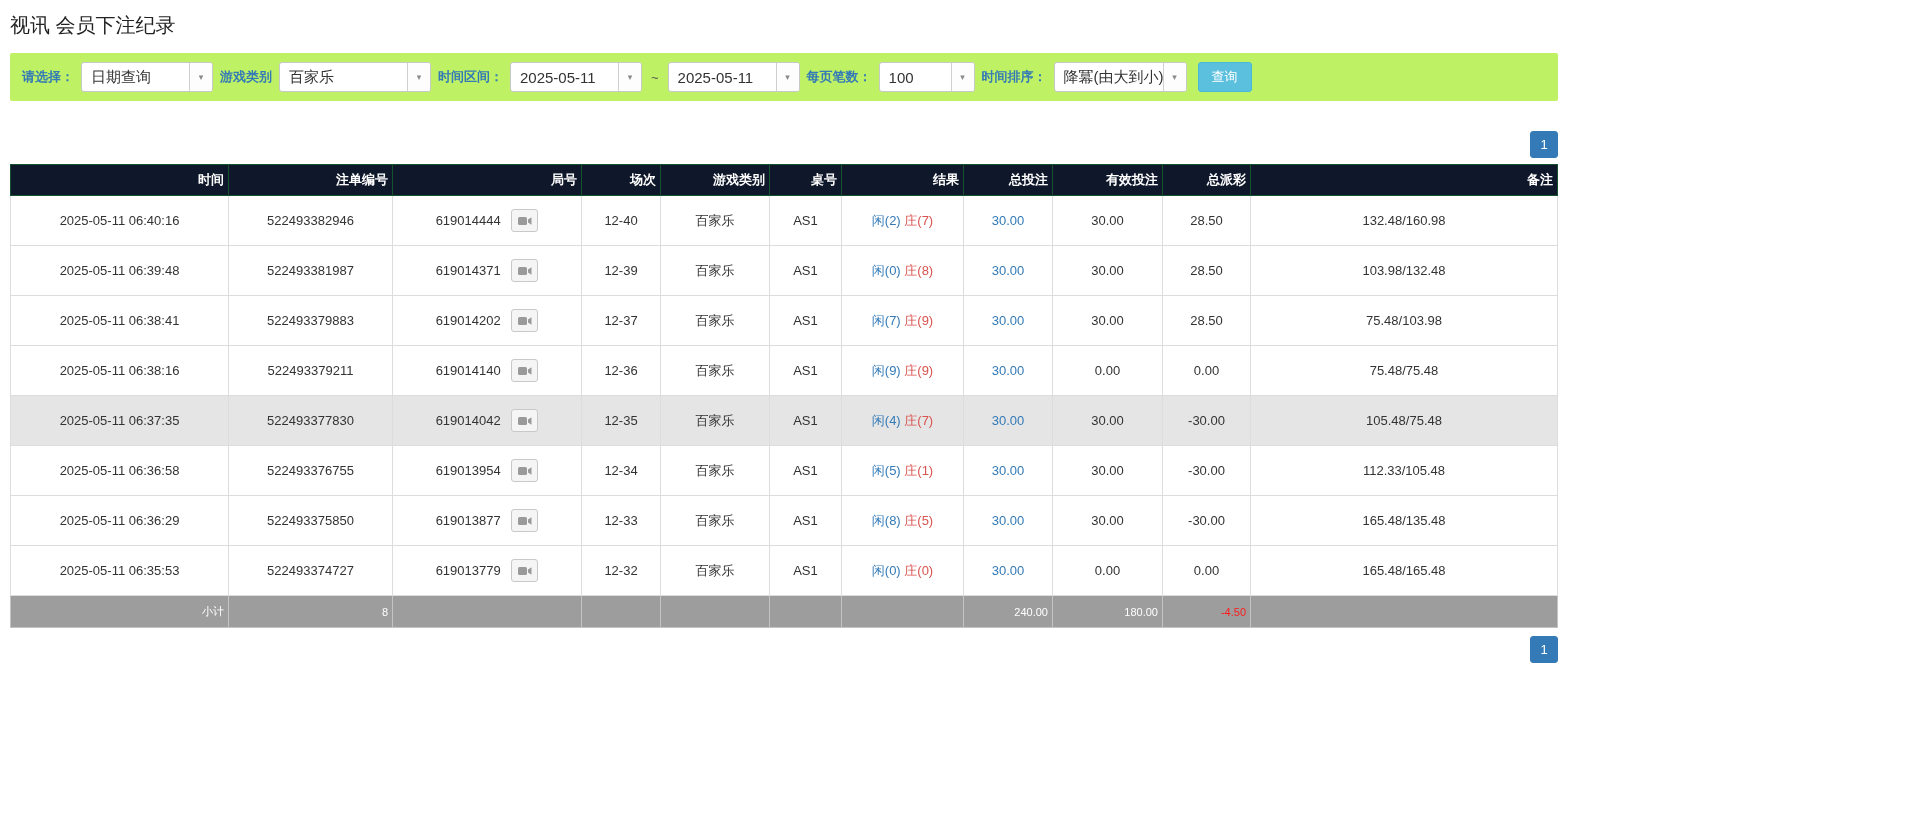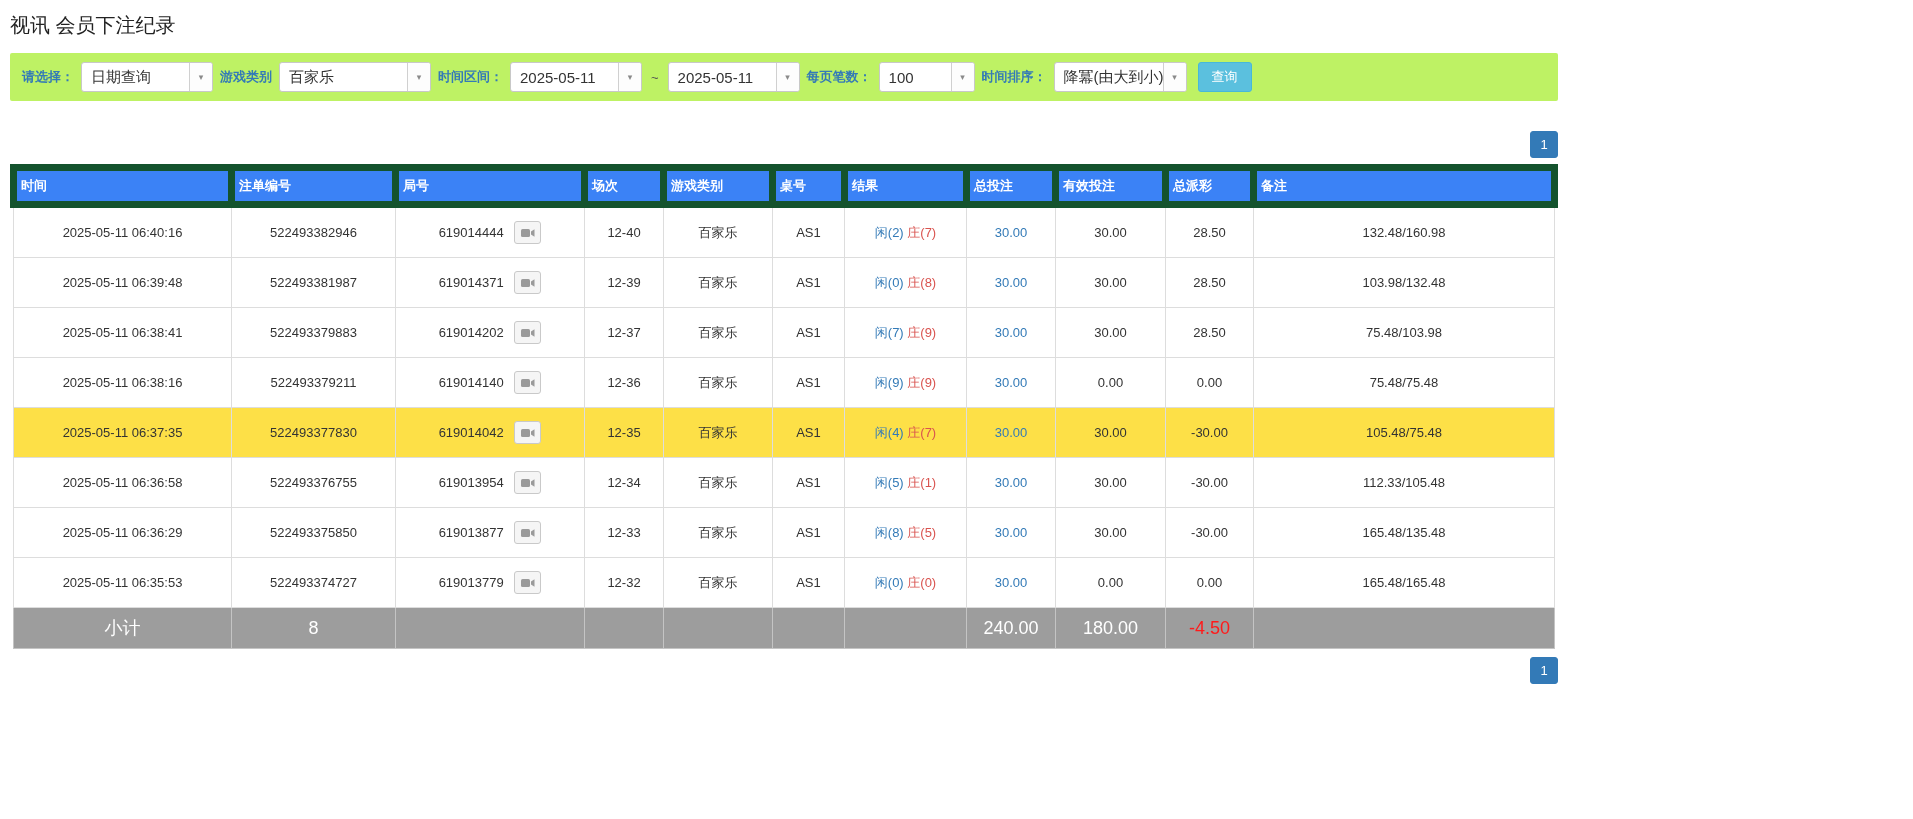--- a/index.html
+++ b/index.html
@@ -93,60 +93,60 @@
   }
 
   
   table.bet-table {
     width: 100%;
     border-collapse: collapse;
     table-layout: fixed;
     font-size: 13px;
   }
   .bet-table th {
-    background: #3b82f6;
+    background: #0f172a;
     color: #fff;
     font-weight: bold;
-    border: 7px solid #14532d;
+    border: 1px solid #14532d;
     padding: 6px 4px;
-    text-align: left;
+    text-align: right;
     font-size: 13px;
   }
   .bet-table tbody td {
     border: 1px solid #ddd;
     background: #fff;
     text-align: center;
     padding: 13px 4px;
     color: #333;
     overflow: hidden;
     white-space: nowrap;
   }
-  tr.highlighted td { background: #fde047; }
+  tr.highlighted td { background: #e5e5e5; }
   .player { color: #337ab7; }
   .banker { color: #d9534f; }
   .bet-link { color: #337ab7; text-decoration: none; cursor: pointer; }
   .neg { color: #e60000; }
   .round-id { vertical-align: middle; }
   .video-btn {
     margin-left: 7px;
     width: 27px; height: 23px;
     background: #f5f5f5;
     border: 1px solid #c9c9c9;
     border-radius: 3px;
     display: inline-flex; align-items: center; justify-content: center;
     vertical-align: middle;
     cursor: pointer;
   }
   .bet-table tfoot td {
     background: #9d9d9d;
     color: #fff;
     border: 1px solid #c4c4c4;
-    text-align: center;
+    text-align: right;
     padding: 8px 4px;
-    font-size: 18px;
+    font-size: 11px;
   }
   .bet-table tfoot td.neg { color: #ff1a1a; }
 </style>
 </head>
 <body>
 
 <div class="container">
 
   <h1 class="page-title">视讯 会员下注纪录</h1>
 

